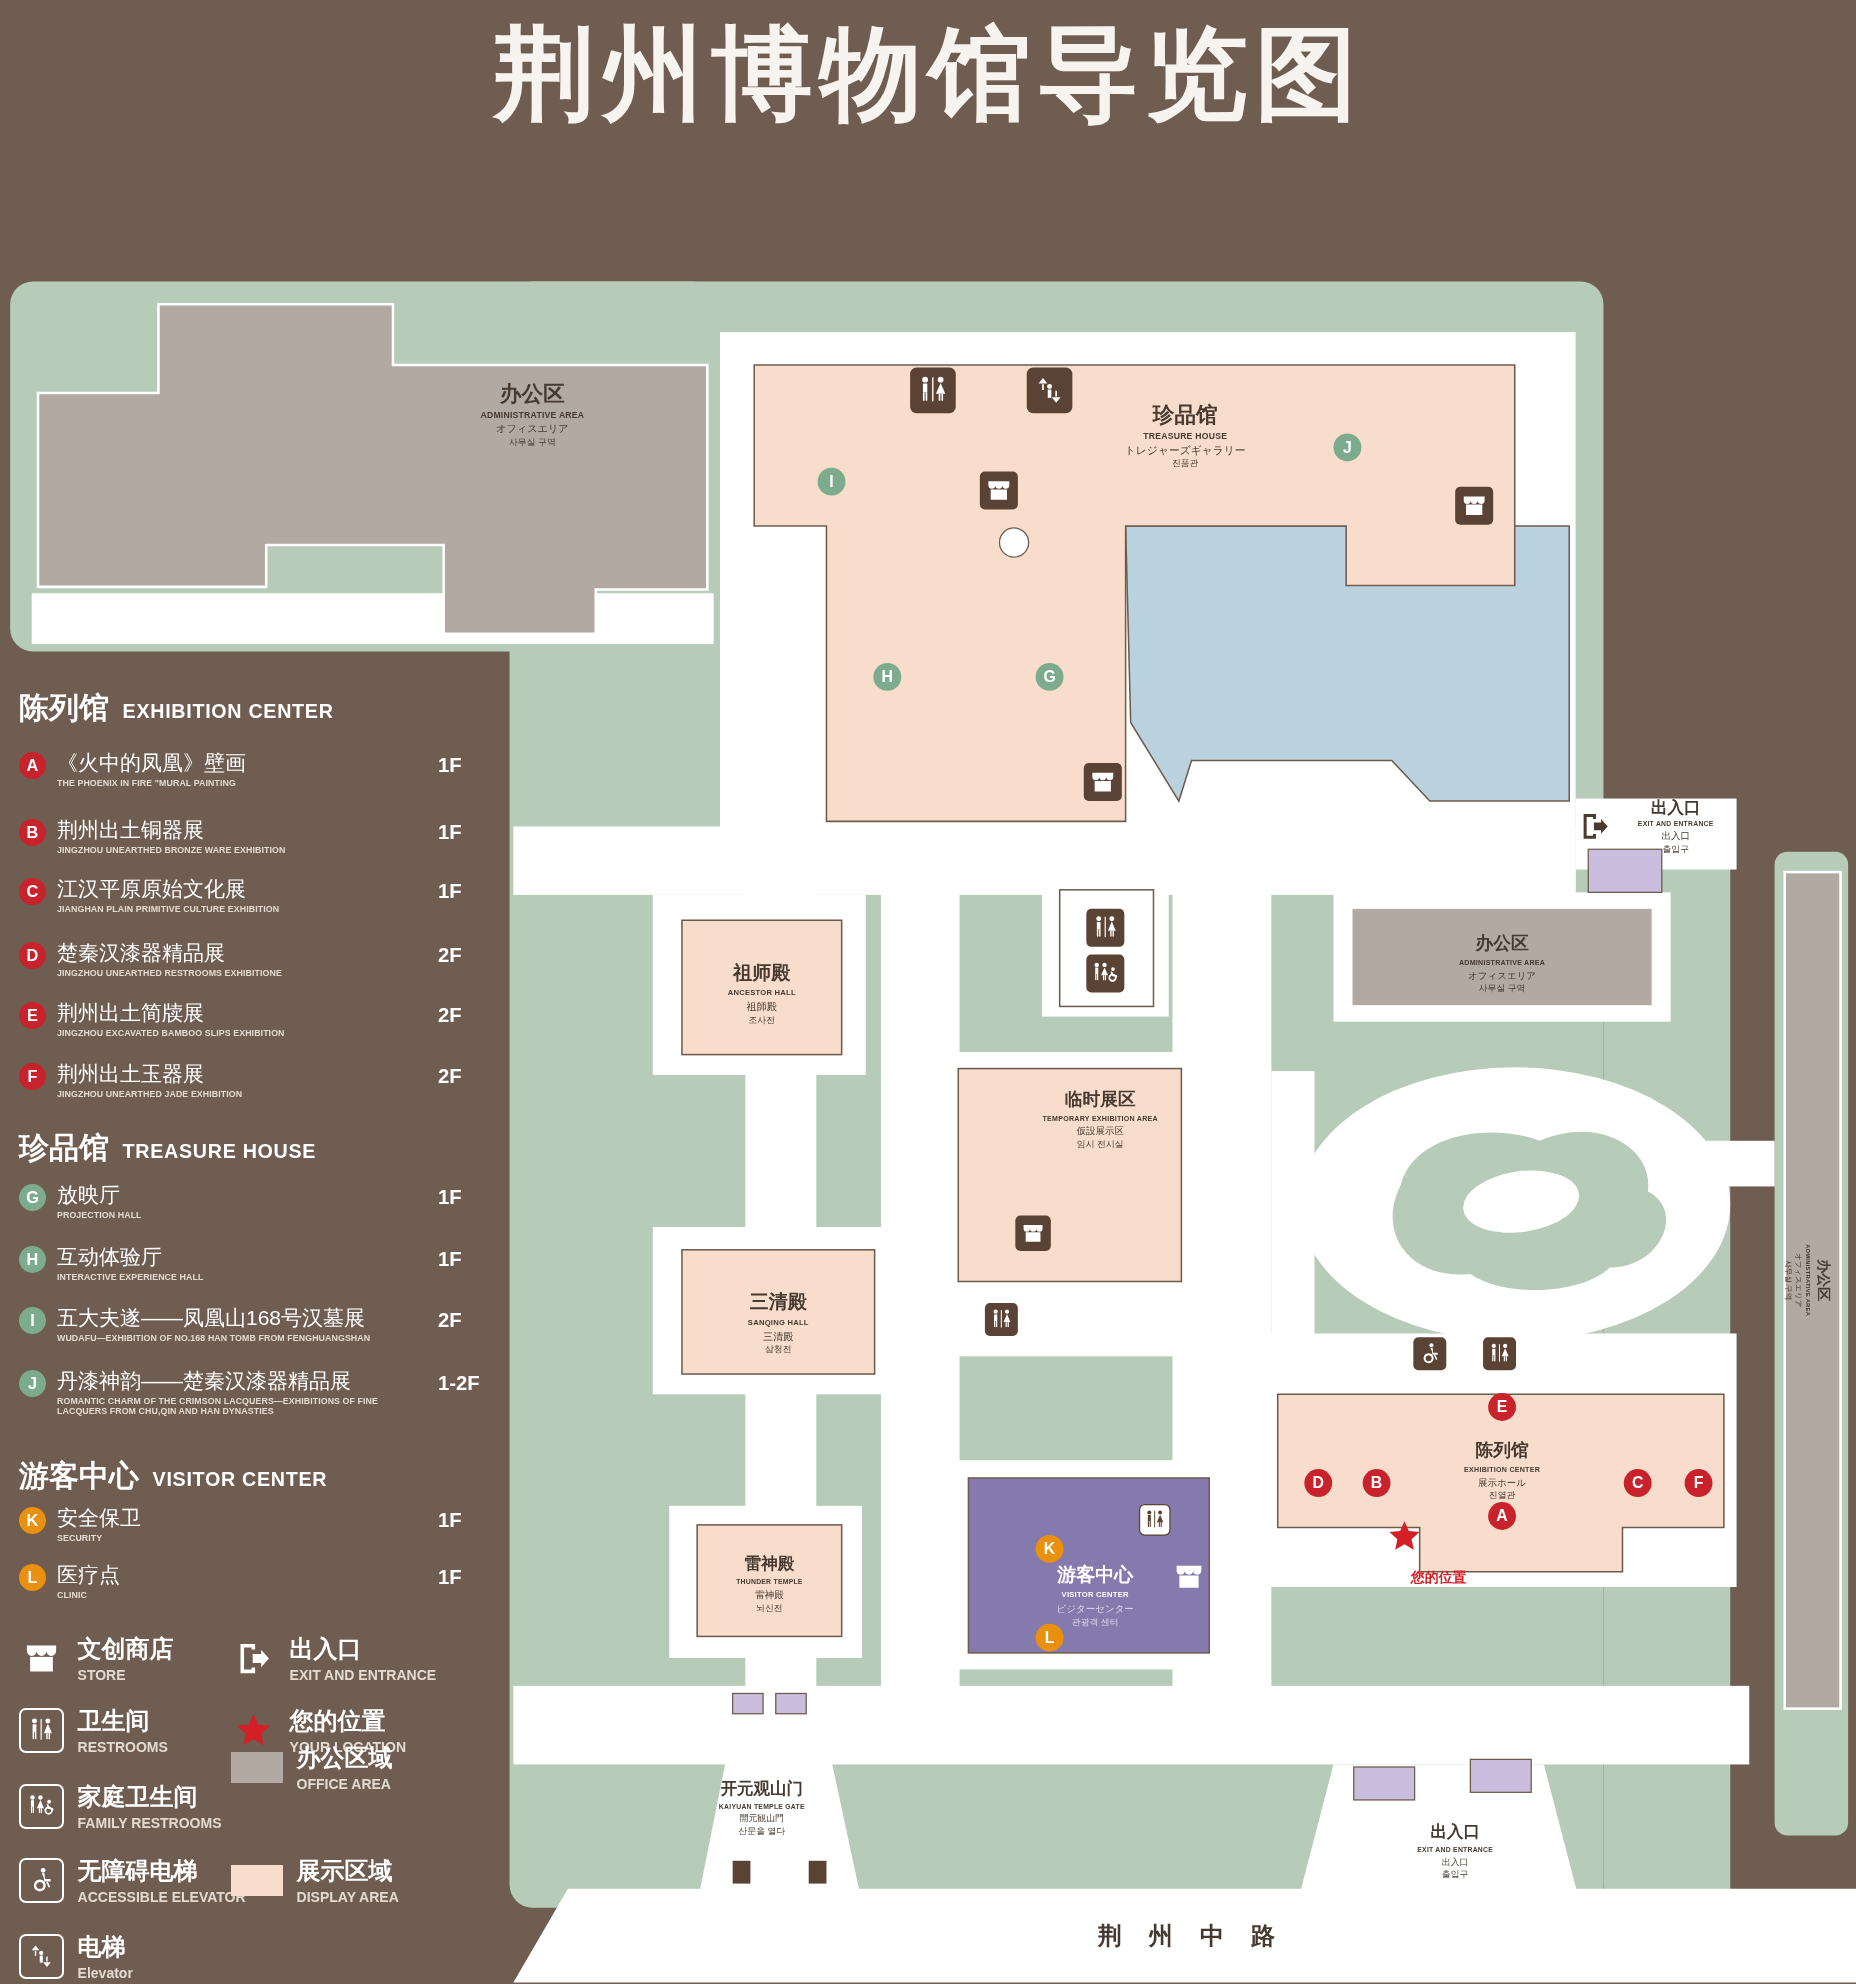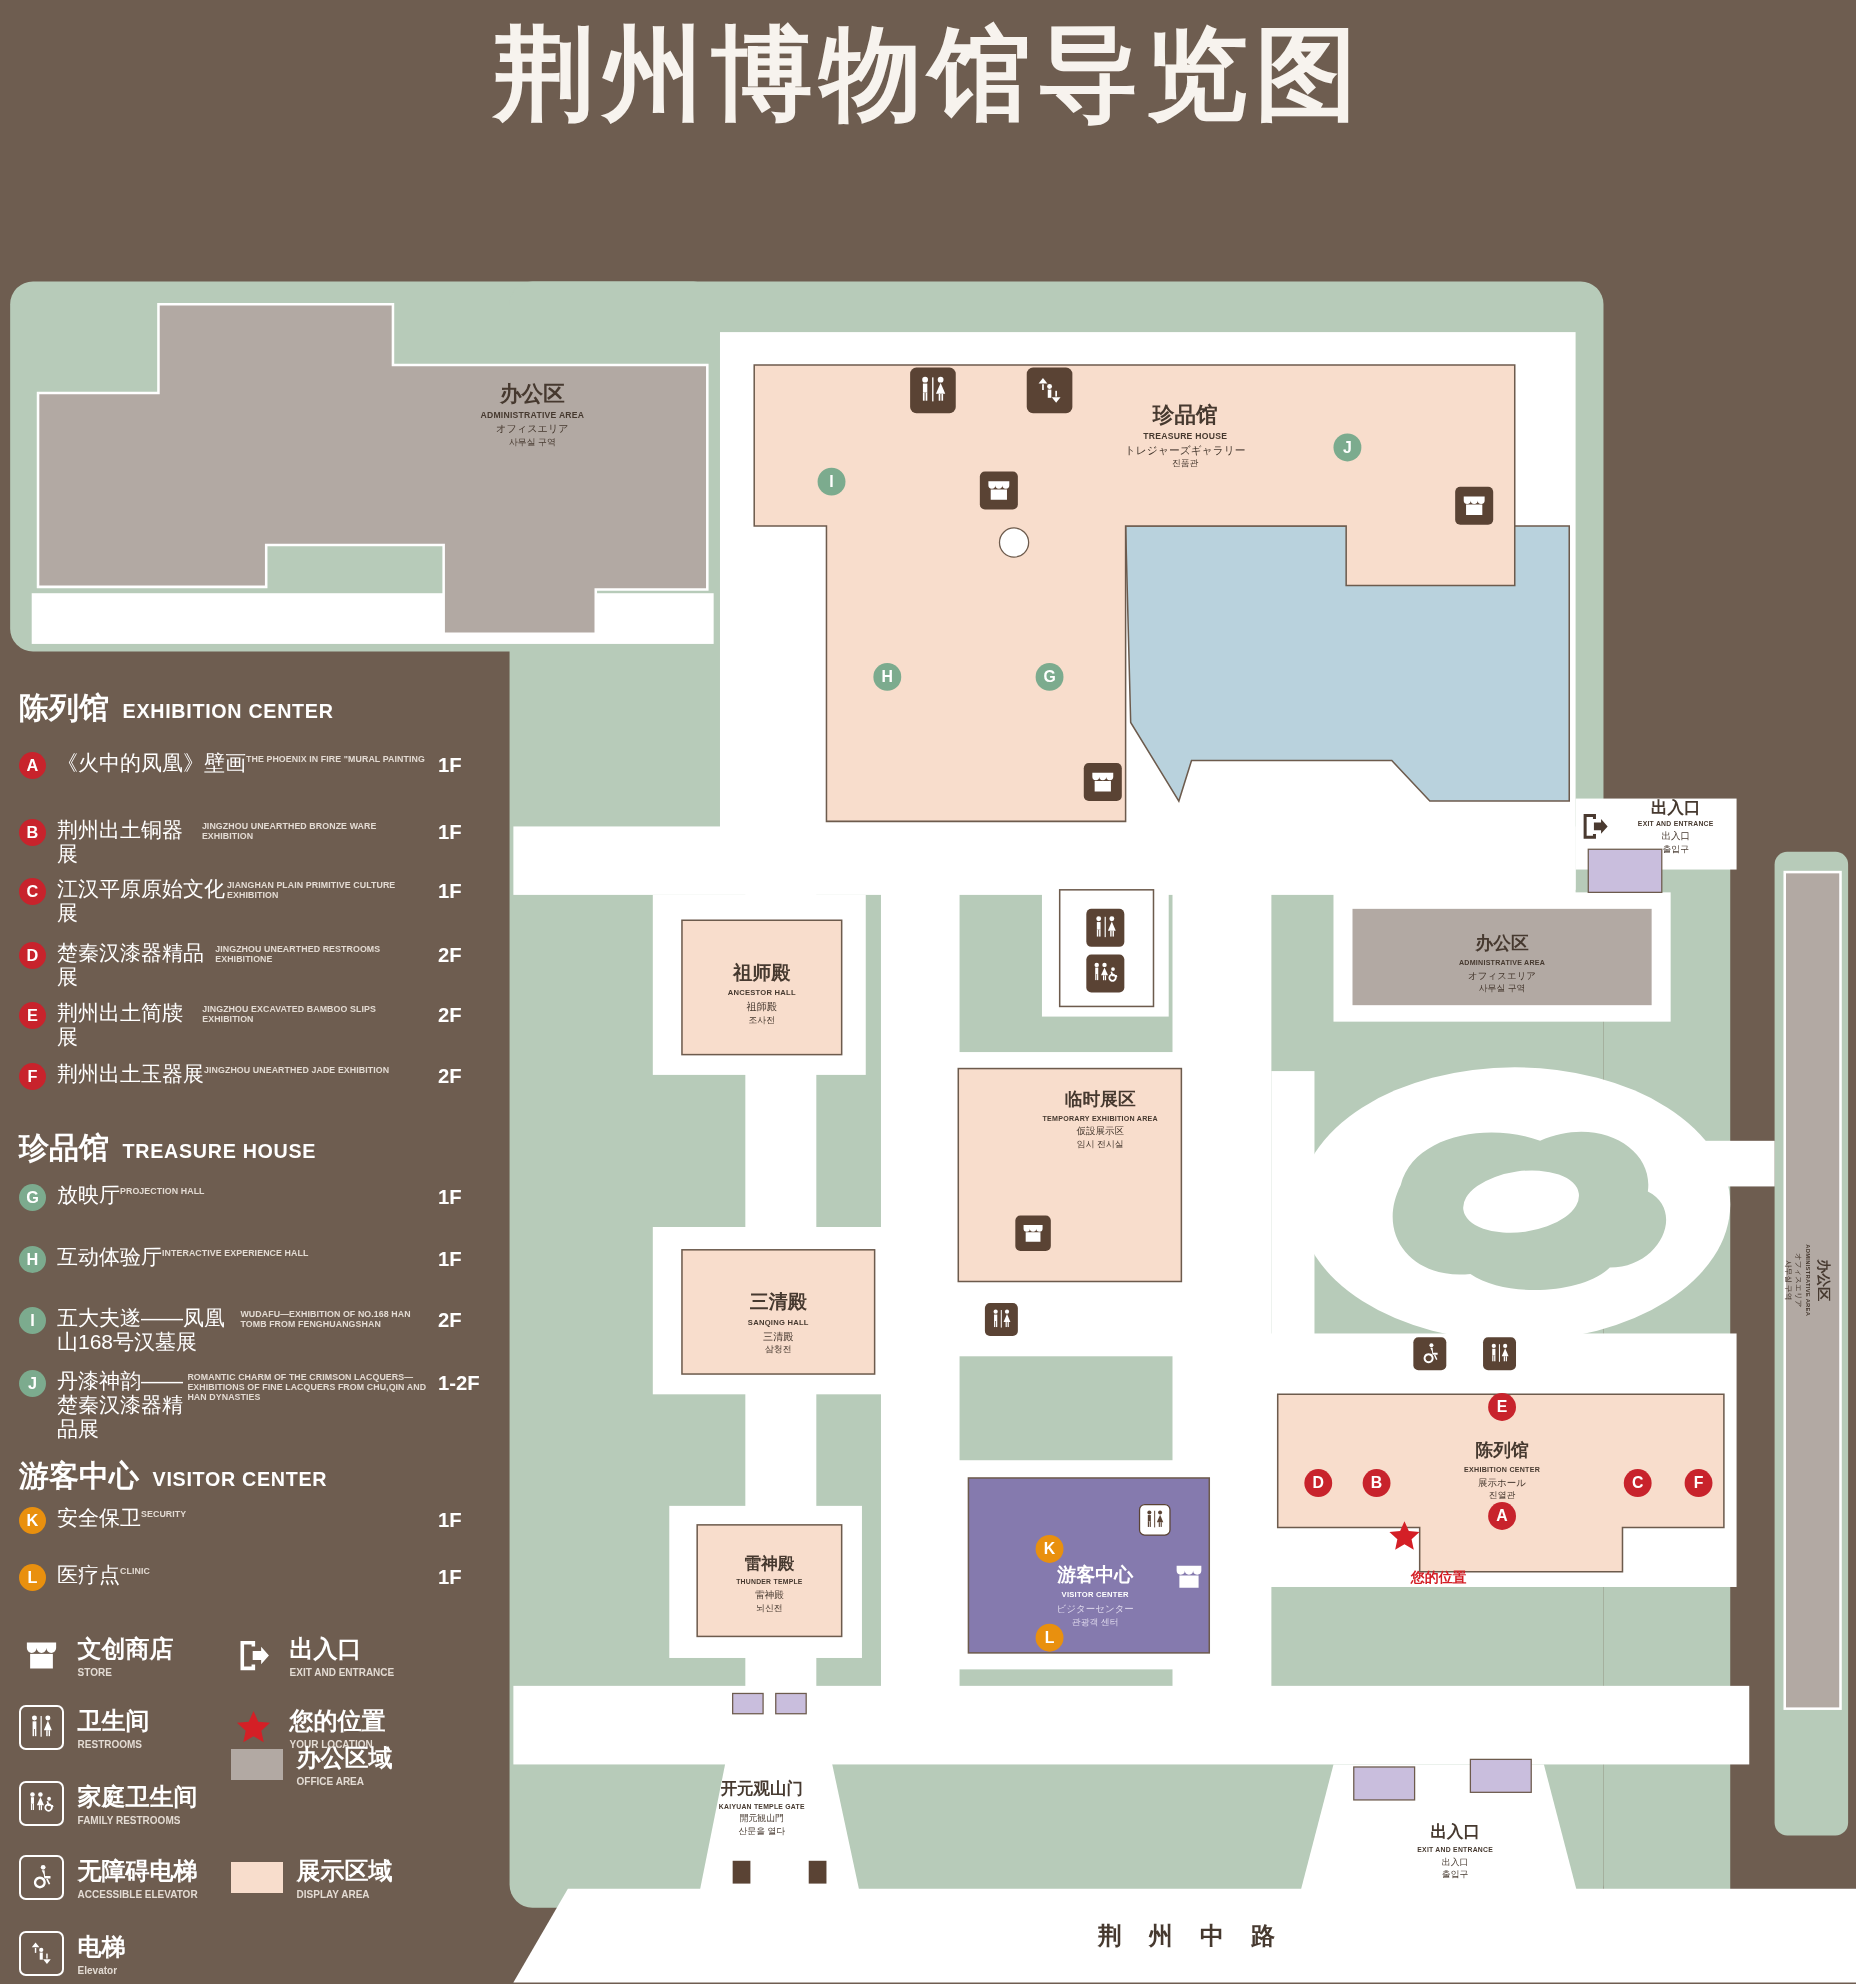--- a/index.html
+++ b/index.html
@@ -38,36 +38,36 @@
 
   
   .sidebar{position:absolute;left:19px;top:678px;width:468px;height:1329px;z-index:3;color:#fff}
   .leg-head{position:absolute;left:0;display:flex;align-items:baseline;gap:13.6px;white-space:nowrap}
   .leg-head .hcn{font-size:30px;font-weight:900}
   .leg-head .hen{font-size:19.7px;font-weight:800;letter-spacing:0.7px}
   .leg-item{position:absolute;left:0;width:100%;display:flex;align-items:flex-start;gap:11px}
   .mk{width:27px;height:27px;border-radius:50%;color:#fff;font-weight:700;font-size:16.3px;
       display:flex;align-items:center;justify-content:center;flex:none;margin-top:1.4px}
   .mk.red{background:#c8232c}.mk.green{background:#7cab8e}.mk.orange{background:#e9900e}
-  .leg-item .txt{flex:1;display:flex;flex-direction:row;min-width:0}
+  .leg-item .txt{flex:1;display:flex;flex-direction:column;min-width:0}
   .leg-item .cn{font-size:21px;font-weight:500;line-height:1.15}
   .leg-item .en{font-size:8.8px;font-weight:700;color:#e3dbd3;letter-spacing:0.1px;margin-top:2.7px;max-width:366px}
   .leg-item .floor{flex:none;width:49px;font-size:20.3px;font-weight:600;margin-top:2.7px}
   .ico-item{position:absolute;display:flex;align-items:center;gap:13.6px}
   .ibox{width:45px;height:45px;display:flex;align-items:center;justify-content:center;flex:none}
   .ibox svg{width:39px;height:39px;fill:#fff}
   .ibox.boxed{border:2px solid #fff;border-radius:6.8px;width:41px;height:41px}
   .ibox.boxed svg{width:28.5px;height:28.5px}
   .ibox.star svg{fill:#d41f26}
   .swatch{width:52px;height:31px;flex:none}
   .swatch.office-sw{background:#b2a9a3}
   .swatch.display-sw{background:#f8ddcc}
   .ico-item .itxt{display:flex;flex-direction:column}
   .ico-item .icn{font-size:24px;font-weight:700}
-  .ico-item .ien{font-size:10px;font-weight:700;color:#e3dbd3;margin-top:2px}
+  .ico-item .ien{font-size:14px;font-weight:700;color:#e3dbd3;margin-top:2px}
 </style>
 </head>
 <body>
 
 <svg width="0" height="0" style="position:absolute" aria-hidden="true">
   <defs>
     <symbol id="i-store" viewBox="0 0 24 24">
       <path d="M3,4 h18 v3.4 a3,3 0 0 1 -6,0 a3,3 0 0 1 -6,0 a3,3 0 0 1 -6,0 z"></path>
       <path d="M5,11 h14 v9 h-14 z"></path>
     </symbol>

